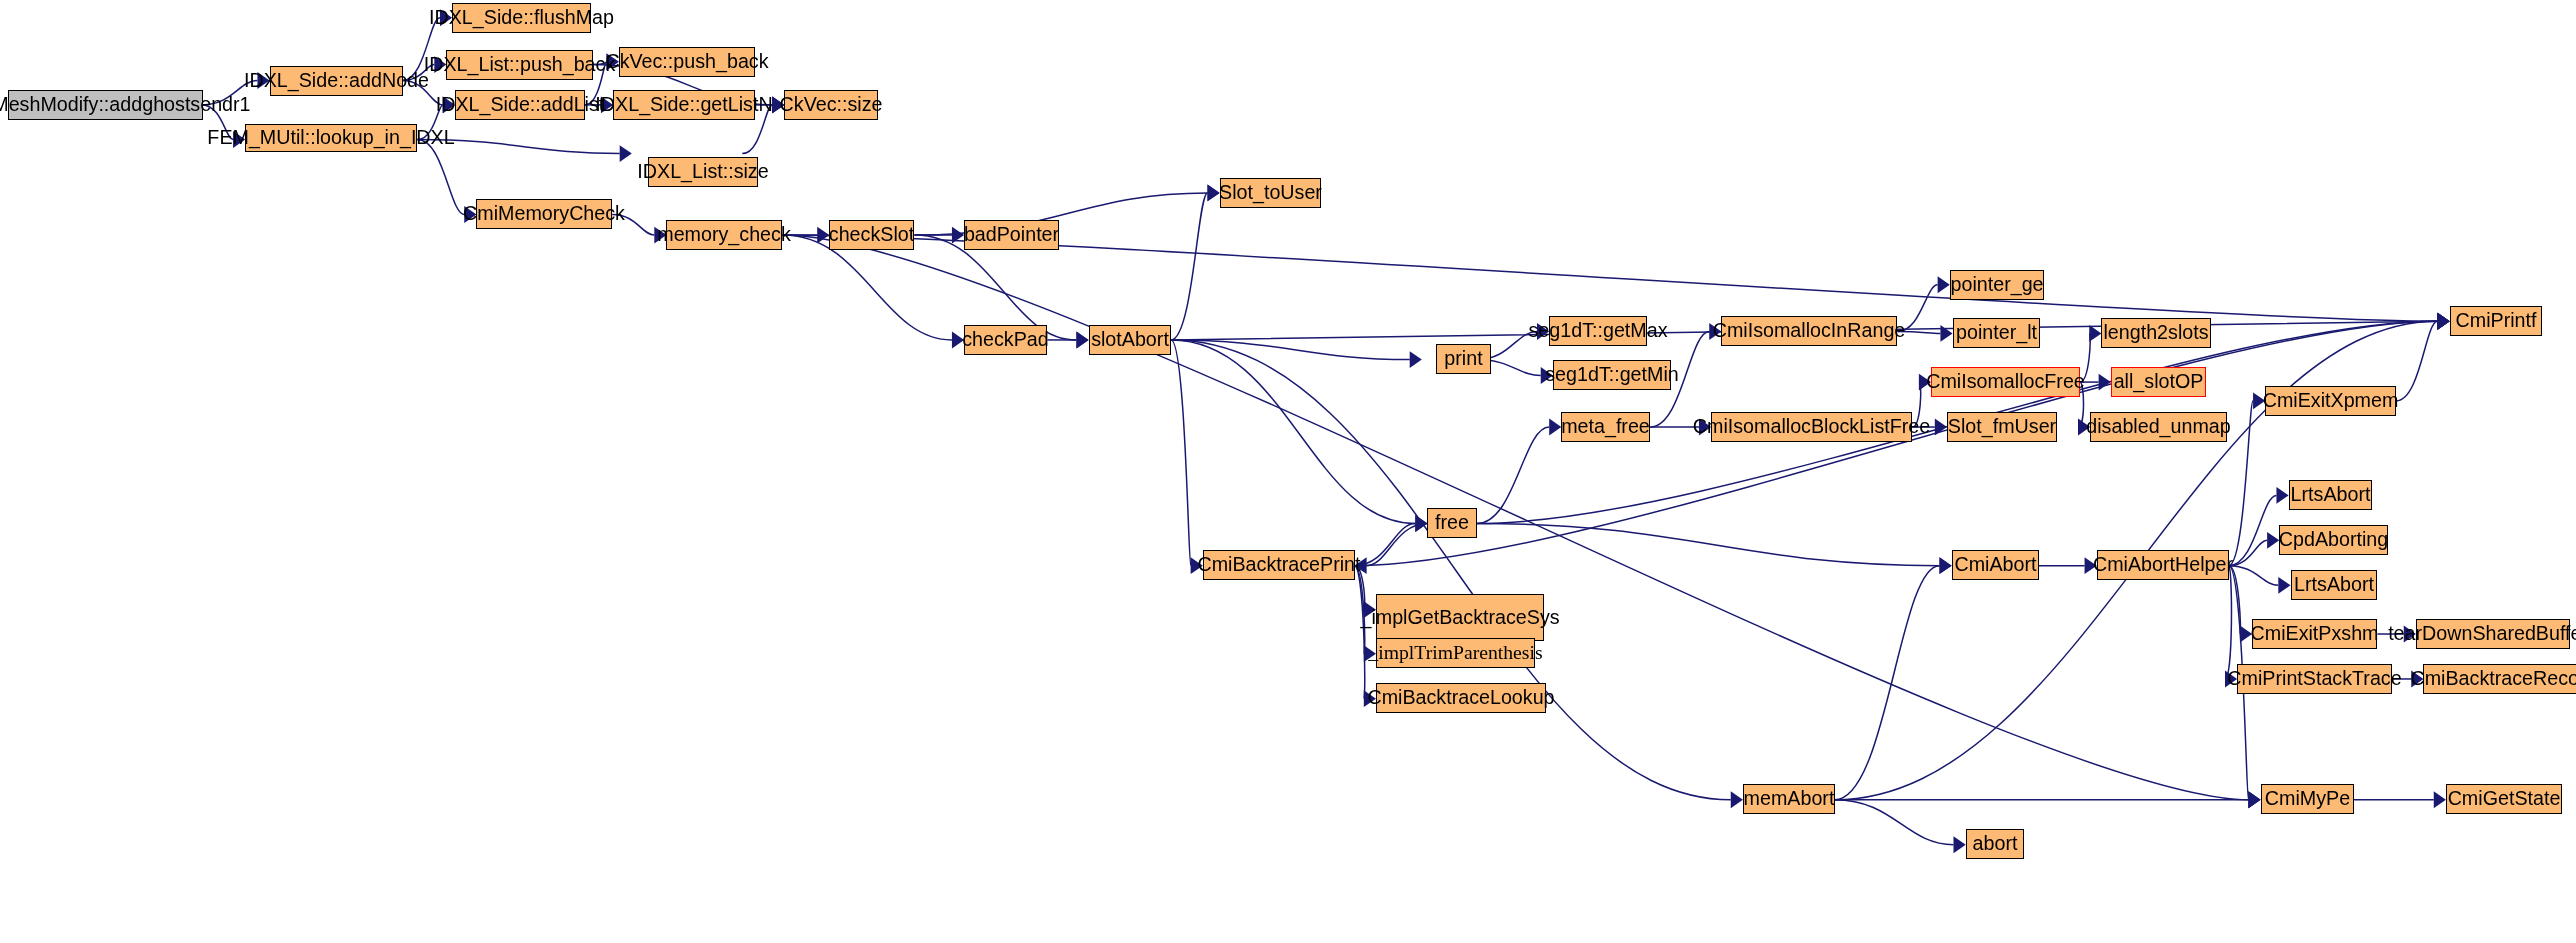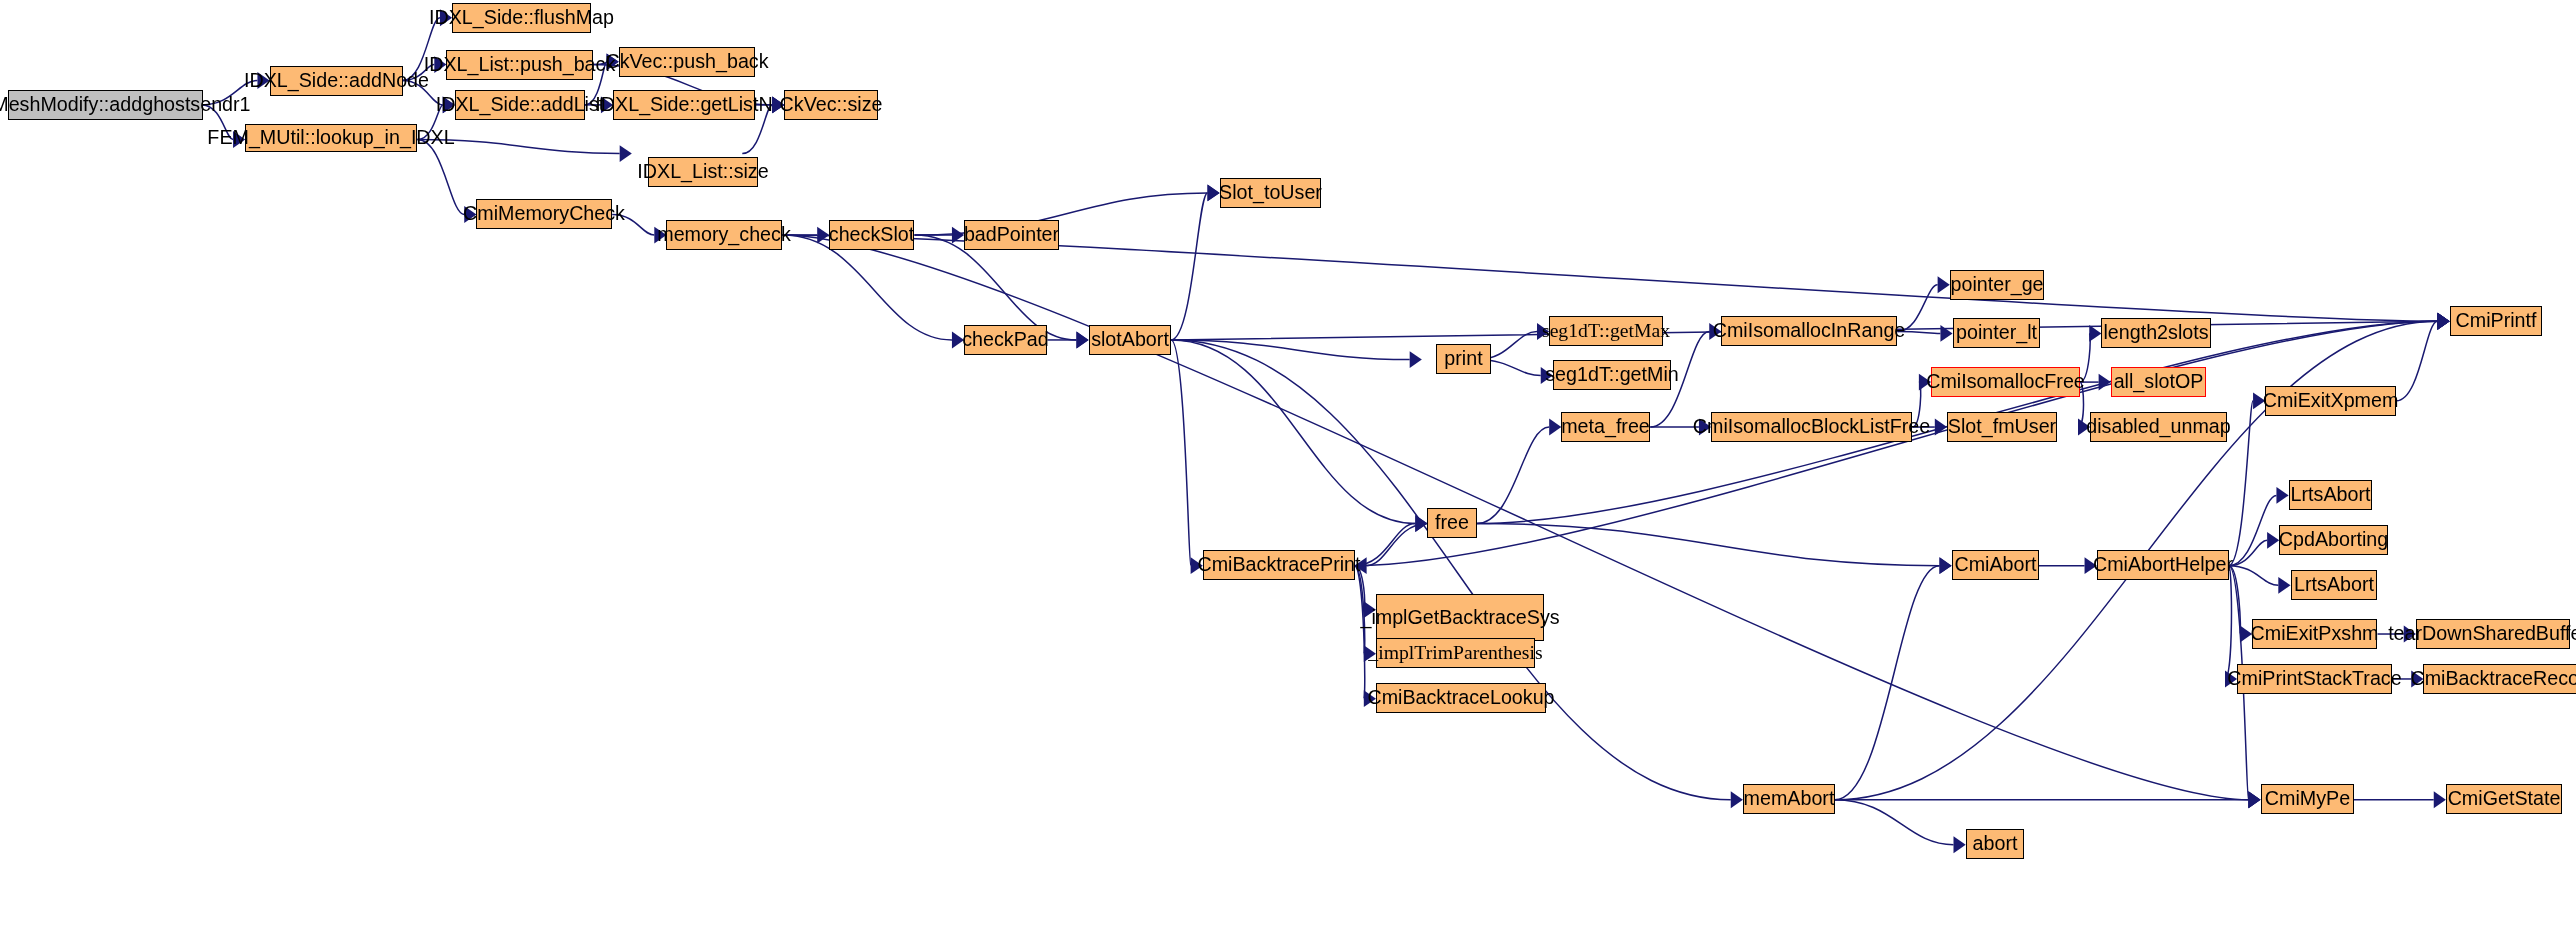--- a/index.html
+++ b/index.html
@@ -230,21 +230,21 @@
       </div>
       <div class="node" style="left: 1089px; top: 325px; width: 82px; height: 30px;">
         <span>slotAbort</span>
       </div>
       <div class="node" style="left: 1220px; top: 178px; width: 101px; height: 30px;">
         <span>Slot_toUser</span>
       </div>
       <div class="node" style="left: 1422px; top: 344px; width: 55px; height: 30px; margin-left: 14px;">
         <span>print</span>
       </div>
-      <div class="node" style="left: 1549px; top: 316px; width: 114px; height: 30px; font-family: Liberation Serif, serif;">
+      <div class="node" style="left: 1549px; top: 316px; width: 98px; height: 30px;">
         <span>seg1dT::getMax</span>
       </div>
       <div class="node" style="left: 1553px; top: 360px; width: 118px; height: 30px;">
         <span>seg1dT::getMin</span>
       </div>
       <div class="node" style="left: 1561px; top: 412px; width: 89px; height: 30px;">
         <span>meta_free</span>
       </div>
       <div class="node" style="left: 1721px; top: 316px; width: 176px; height: 30px;">
         <span>CmiIsomallocInRange</span>

